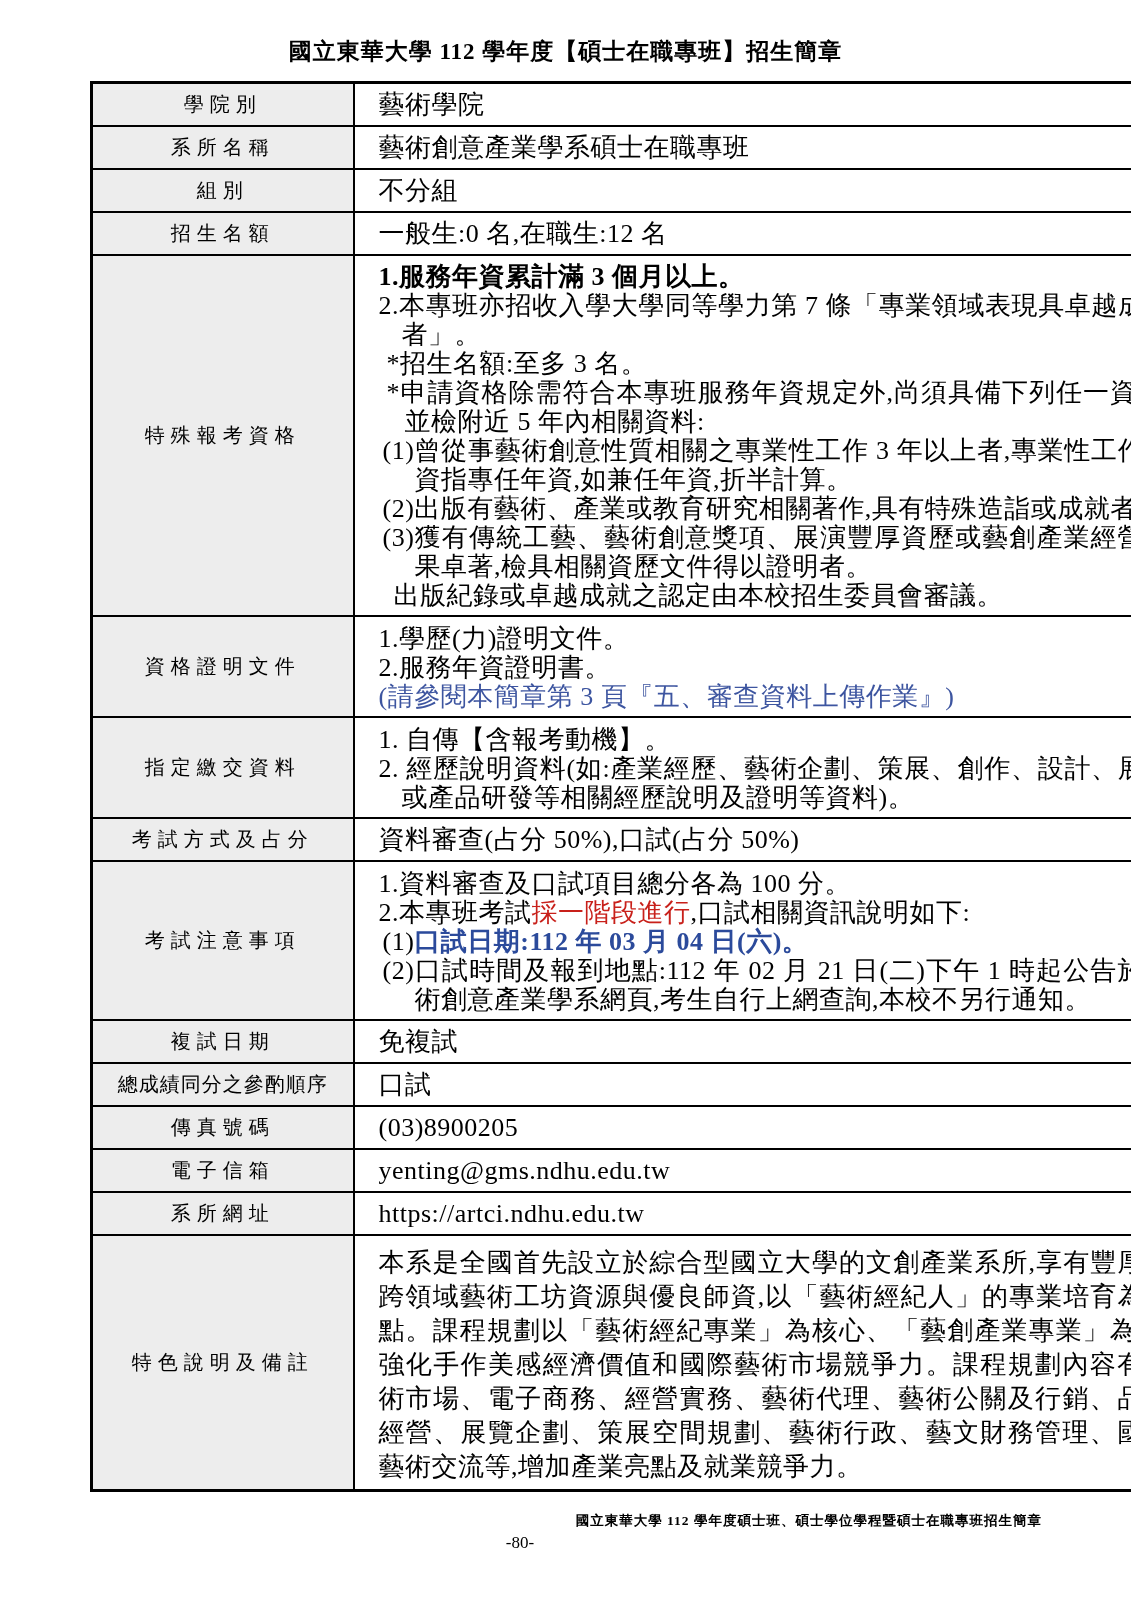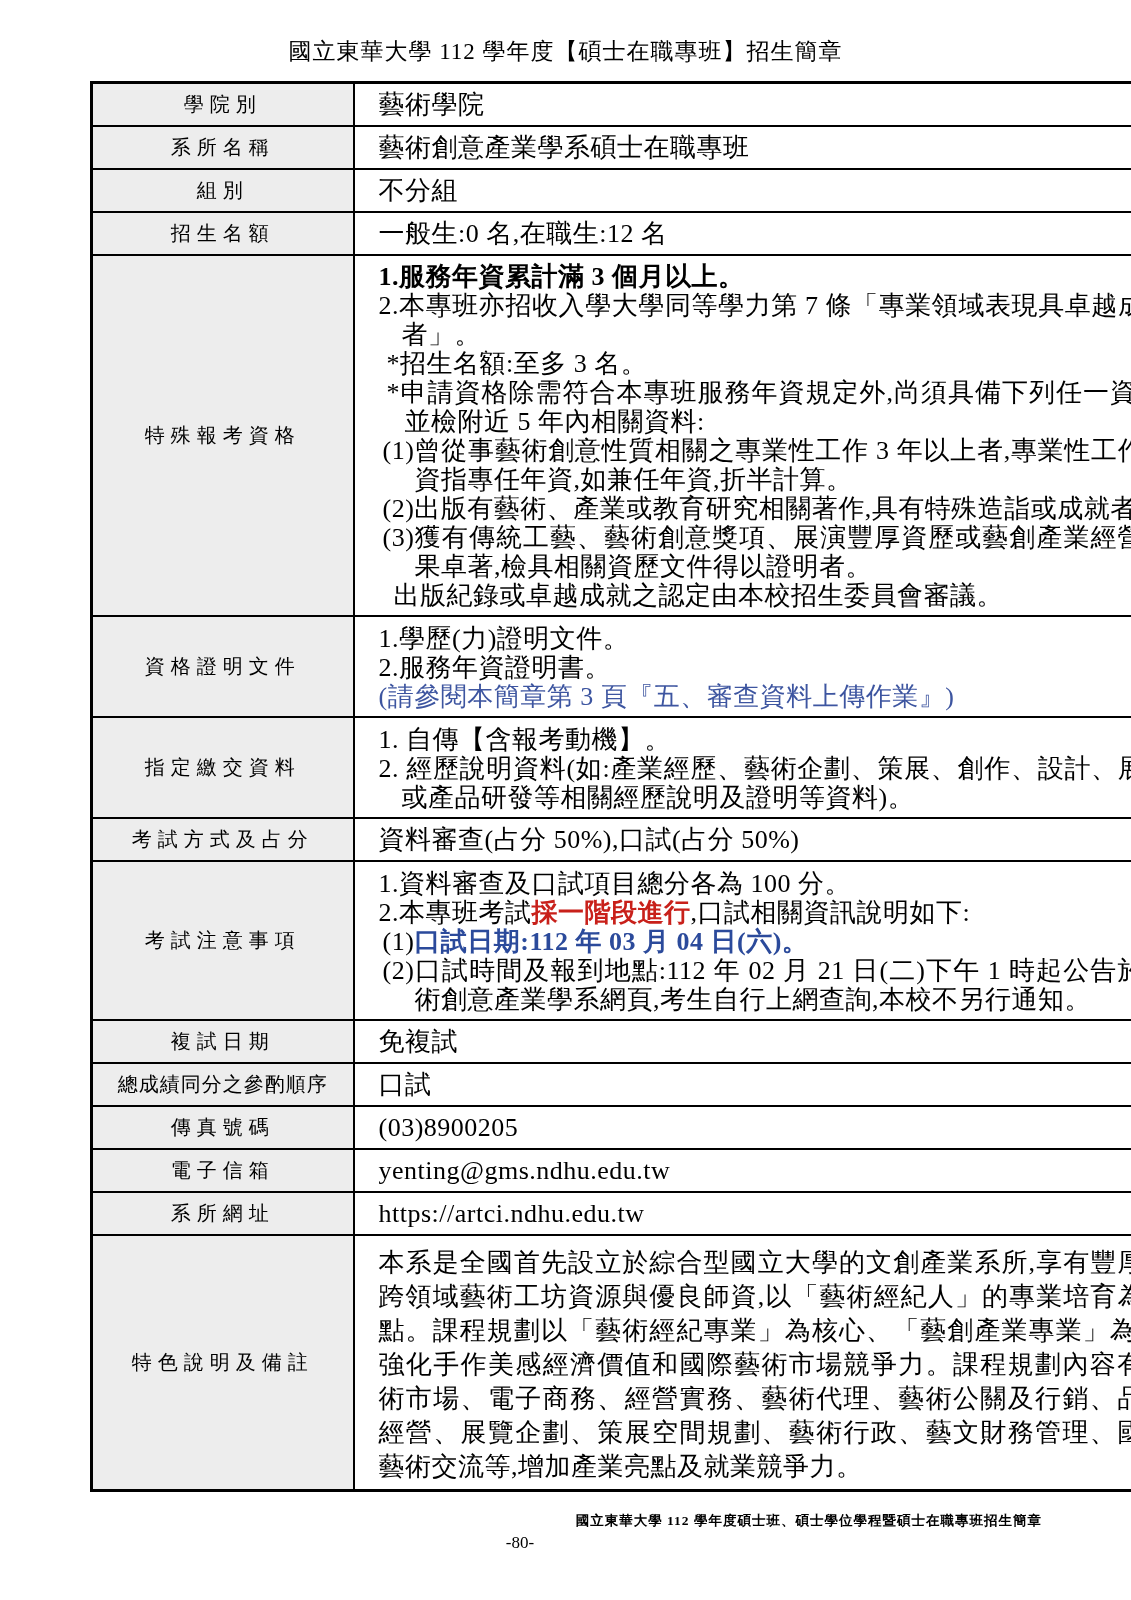--- a/index.html
+++ b/index.html
@@ -10,21 +10,21 @@
     --alert_red:#c8201a;
   }
   *{box-sizing:border-box;}
   html,body{margin:0;padding:0;}
   body{
     width:1131px;height:1600px;background:#ffffff;color:#000;
     font-family:"Liberation Serif","DejaVu Serif",serif;
     position:relative;overflow:hidden;
   }
   .page-title{
-    margin-top:36px;text-align:center;font-weight:normal;font-size:23px;
+    margin-top:36px;text-align:center;font-weight:bold;font-size:23px;
     letter-spacing:1px;
   }
   table.doc-table{
     border-collapse:collapse;table-layout:fixed;
     margin:14px 0 0 90px;width:1108px;
     border:3px solid var(--border_black);
   }
   td{border:2px solid var(--border_black);}
   td.label-cell{
     width:262px;background:var(--label_bg);
@@ -46,21 +46,21 @@
   .line{margin:0;}
   .just{text-align:justify;}
   .bold{font-weight:bold;}
   .hang-num{padding-left:23px;text-indent:-23px;}
   .star{margin-left:8px;padding-left:18px;text-indent:-18px;}
   .paren{margin-left:4px;padding-left:32px;text-indent:-32px;}
   .indent2{margin-left:15px;}
   .sub{margin-left:4px;}
   .blue{color:var(--link_blue);}
   .blue-bold{color:var(--date_blue);font-weight:bold;}
-  .red-bold{color:var(--alert_red);font-weight:bold;}
+  .red-bold{color:var(--alert_red);font-weight:normal;}
   .features{line-height:34px;text-align:justify;}
   .footer-caption{
     position:absolute;left:92px;width:950px;top:1512px;
     text-align:right;font-size:13.5px;font-weight:bold;letter-spacing:1px;
   }
   .page-number{
     position:absolute;left:0;width:1040px;top:1533px;
     text-align:center;font-size:17px;
   }
 </style>

